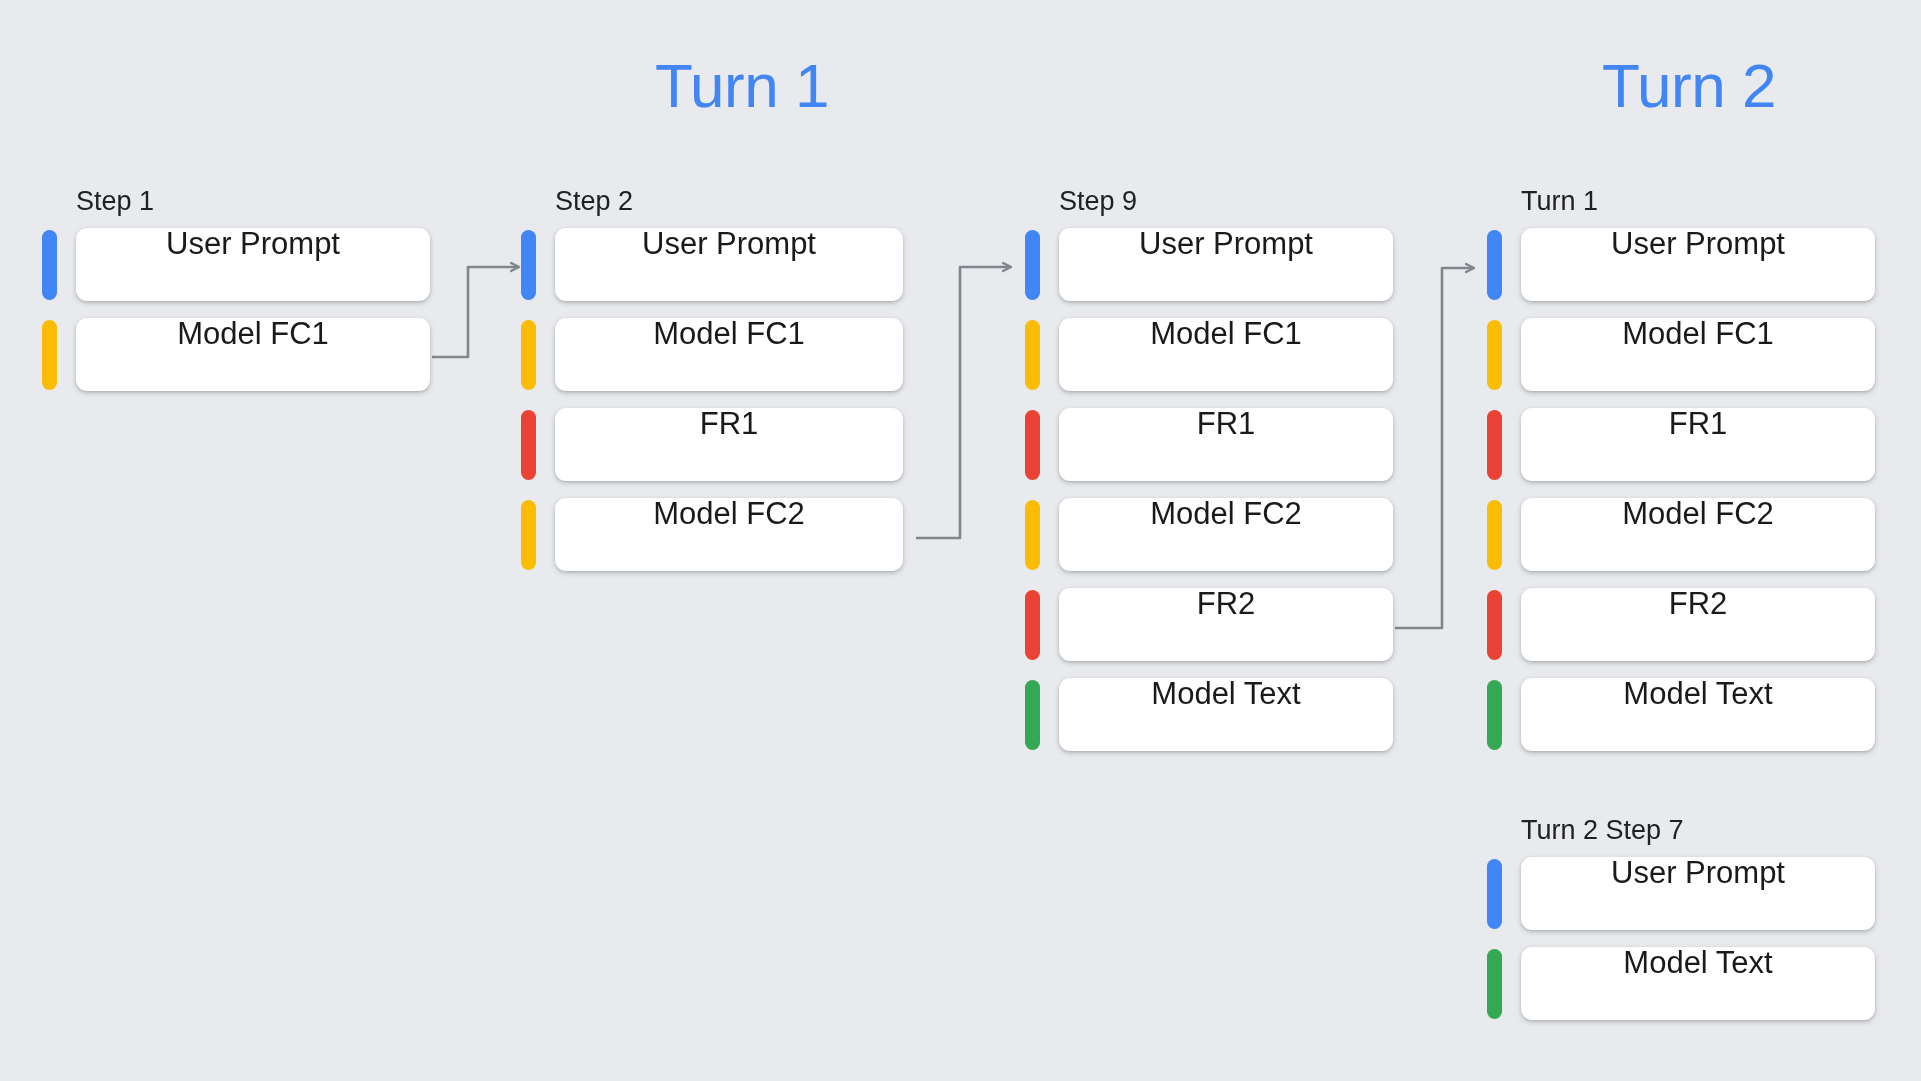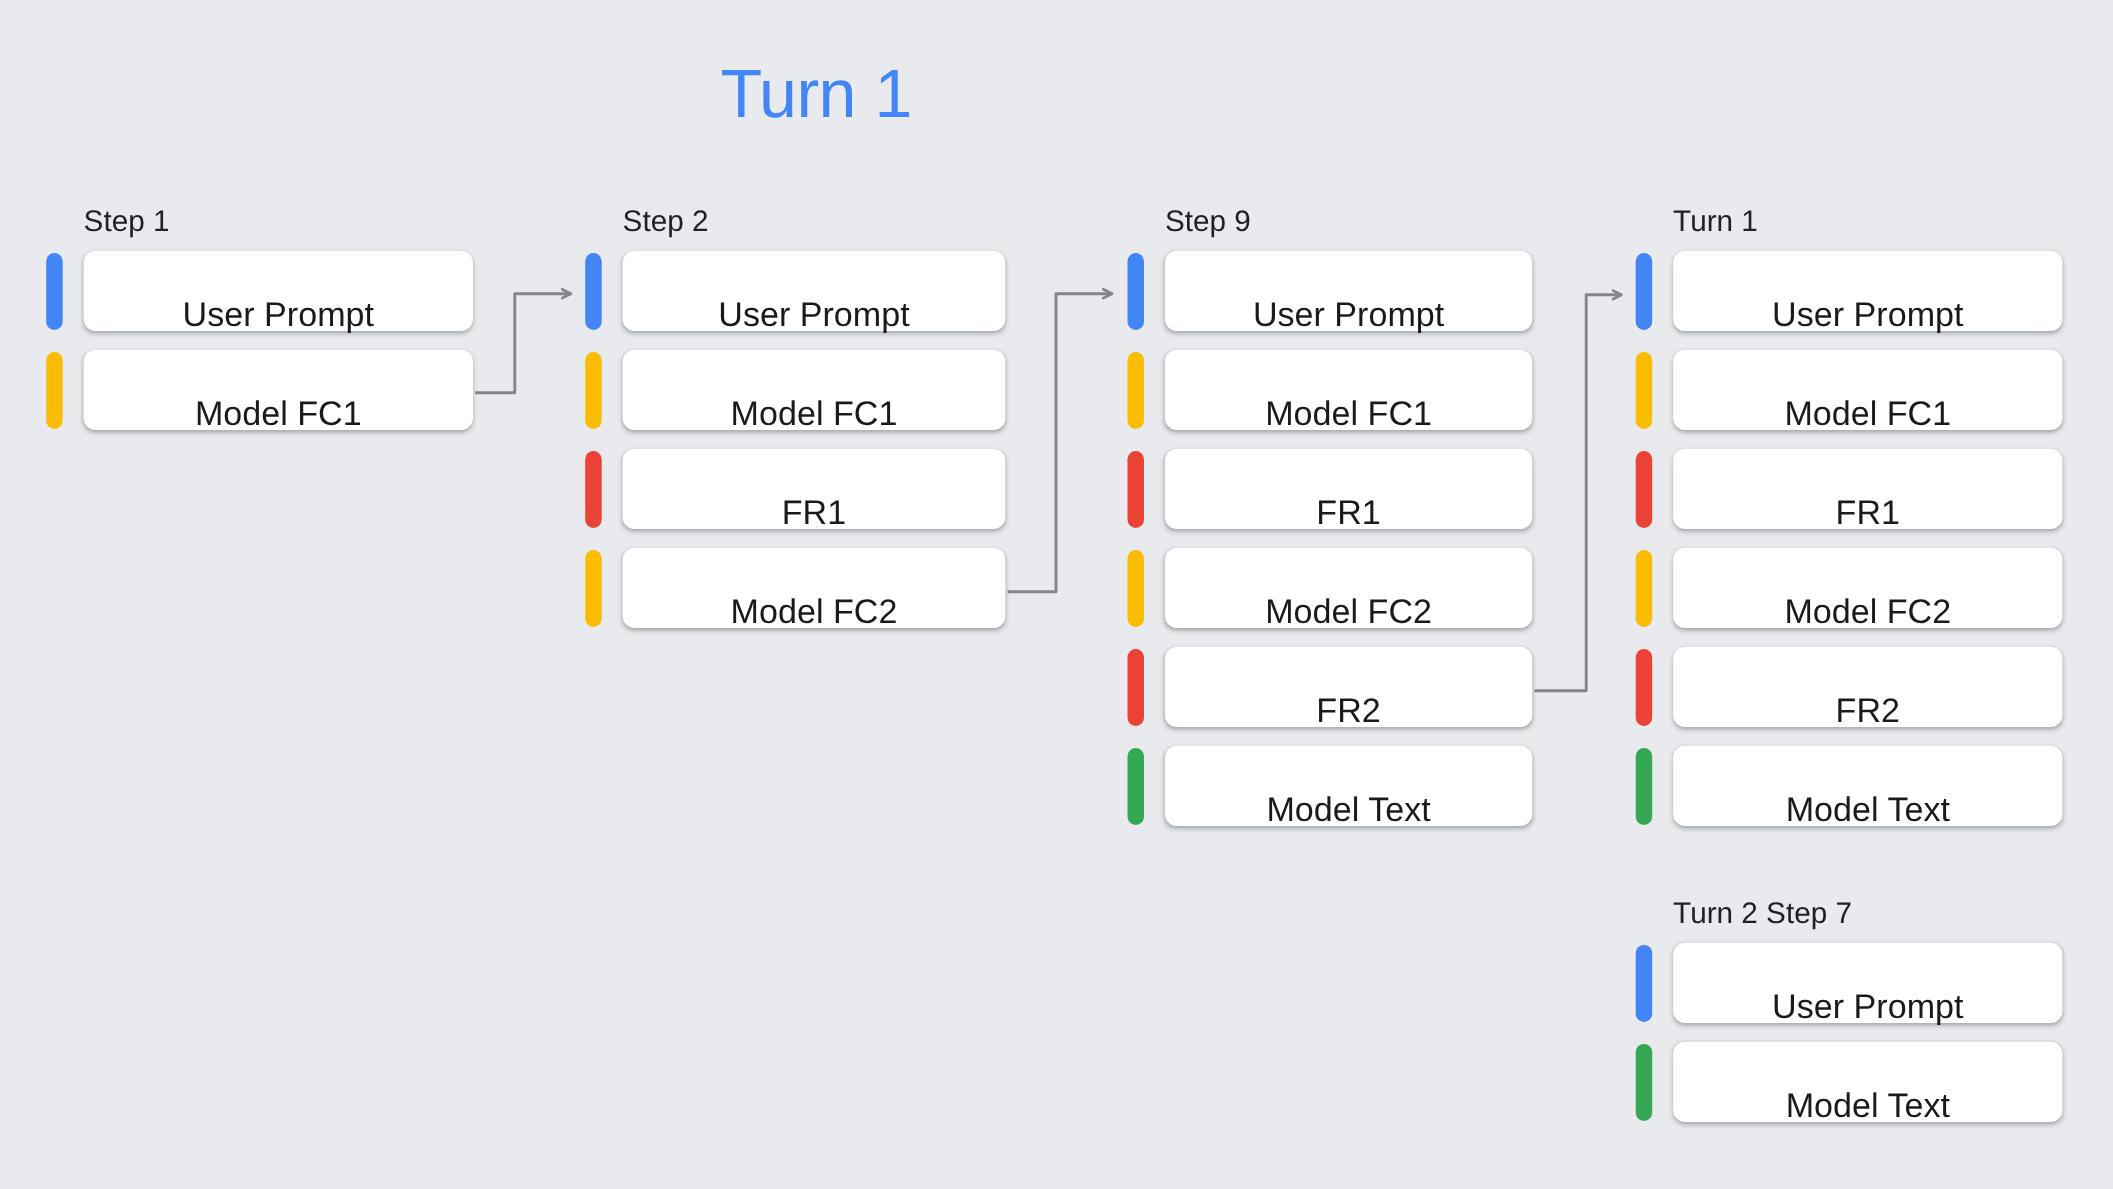--- a/index.html
+++ b/index.html
@@ -71,53 +71,54 @@
   }
 
   .card {
     flex: 1 1 auto;
     height: 73px;
     margin-left: 19px;
     background: #ffffff;
     border-radius: 11px;
     box-shadow: 0 2px 5px rgba(60,64,67,0.28), 0 1px 2px rgba(60,64,67,0.12);
     display: flex;
-    align-items: flex-end;
+    align-items: flex-start;
     justify-content: center;
   }
   .card-label {
     font-size: 31px;
     font-weight: 400;
     color: #1a1a1a;
     line-height: 1;
     white-space: nowrap;
   }
 
   
   #column-step-1      { left: 42px;   top: 228px; width: 388px; }
-  #column-step-2      { left: 532px;  top: 228px; width: 382px; }
+  #column-step-2      { left: 521px;  top: 228px; width: 382px; }
   #column-step-3      { left: 1025px; top: 228px; width: 368px; }
   #column-turn2-turn1 { left: 1487px; top: 228px; width: 388px; }
   #column-turn2-step1 { left: 1487px; top: 857px; width: 388px; }
 
   
   #connectors {
     position: absolute;
     left: 0; top: 0;
     width: 1921px;
     height: 1081px;
     pointer-events: none;
   }
 </style>
 </head>
 <body>
 
 <div id="canvas">
 
   <div class="turn-heading" id="turn-heading-1">Turn 1</div>
+  <div class="turn-heading" id="turn-heading-2">Turn 2</div>
 
   <svg id="connectors" viewBox="0 0 1921 1081" xmlns="http://www.w3.org/2000/svg">
     <defs>
       <marker id="arrowhead" markerWidth="11" markerHeight="11" refX="9" refY="5" orient="auto" markerUnits="userSpaceOnUse">
         <path d="M 1 1 L 9 5 L 1 9" fill="none" stroke="#80868b" stroke-width="2.4" stroke-linecap="round" stroke-linejoin="round"></path>
       </marker>
     </defs>
 
     <path d="M 432 357 L 468 357 L 468 267 L 519 267" fill="none" stroke="#80868b" stroke-width="2.6" stroke-linejoin="round" marker-end="url(#arrowhead)"></path>
 

